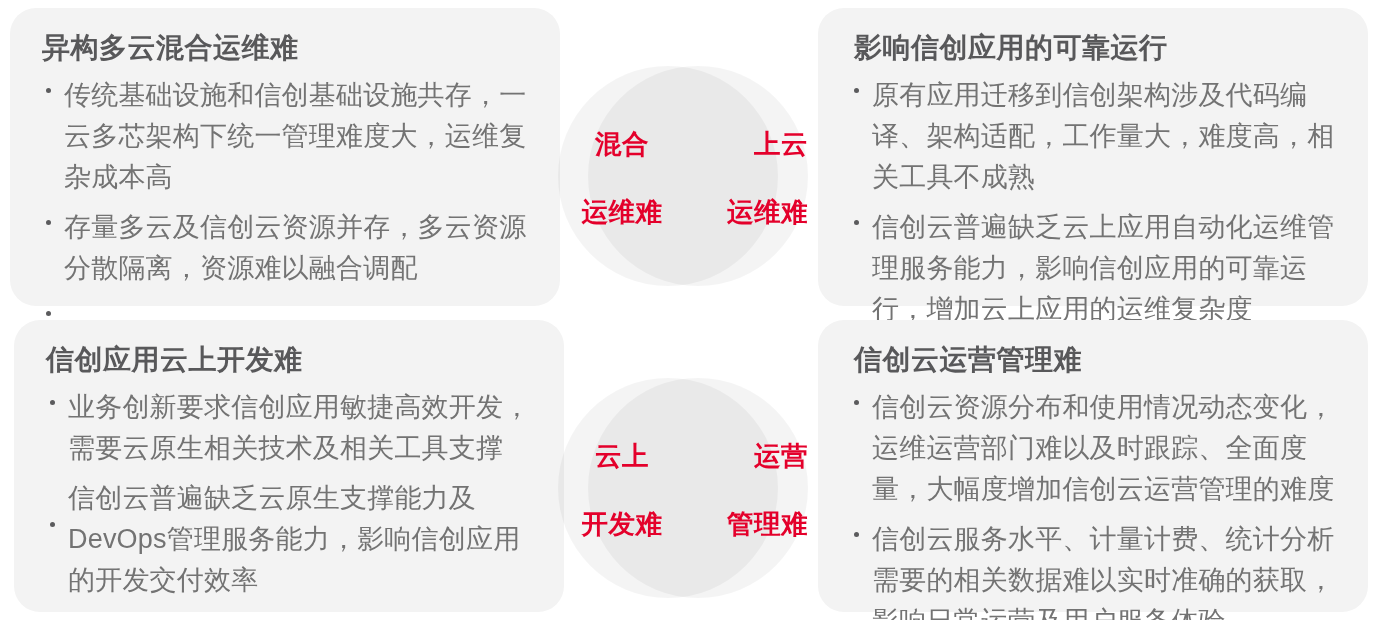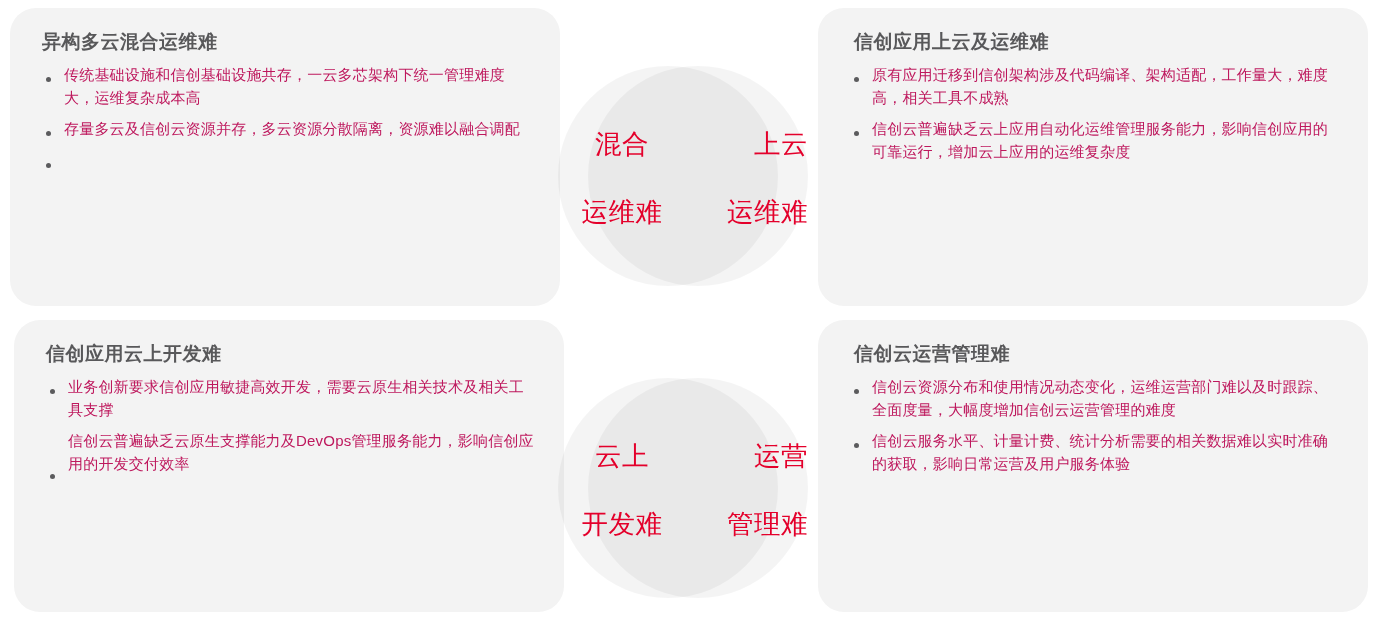--- a/index.html
+++ b/index.html
@@ -28,42 +28,42 @@
     border-radius: 26px;
     box-sizing: border-box;
     padding: 22px 26px 18px 32px;
   }
   .card-tl { left: 10px;  top: 8px;   width: 550px; height: 298px; }
   .card-tr { left: 818px; top: 8px;   width: 550px; height: 298px; }
   .card-bl { left: 14px;  top: 320px; width: 550px; height: 292px; }
   .card-br { left: 818px; top: 320px; width: 550px; height: 292px; }
 
   .card-title {
-    font-size: 19px;
+    font-size: 28px;
     font-weight: bold;
     color: #58585a;
     letter-spacing: 0.5px;
     line-height: 1.25;
     margin: 0 0 10px 0;
     white-space: nowrap;
   }
   .card-tr .card-title,
   .card-br .card-title { margin-left: 4px; }
 
   .bullets {
     list-style: none;
     margin: 0;
     padding: 0;
   }
   .bullet {
     position: relative;
     padding-left: 22px;
-    font-size: 15px;
+    font-size: 27px;
     line-height: 1.52;
-    color: #be185d;
+    color: #737373;
     letter-spacing: 0.2px;
     margin-bottom: 9px;
   }
   .bullet .dot {
     position: absolute;
     left: 4px;
     top: 13px;
     width: 5px;
     height: 5px;
     border-radius: 50%;
@@ -93,21 +93,21 @@
   .circle-right { left: 30px; }
 
   .venn-label {
     position: absolute;
     top: 50%;
     transform: translateY(-50%);
     width: 120px;
     text-align: center;
     color: #e4002b;
     font-size: 26.5px;
-    font-weight: normal;
+    font-weight: bold;
     line-height: 1.28;
     letter-spacing: 0.5px;
     white-space: nowrap;
   }
   .venn-label .l2 { display: block; margin-top: 35px; }
   .label-left  { left: 4px; }
   .label-right { left: 130px; text-align: right; }
 </style>
 </head>
 <body>
@@ -125,21 +125,21 @@
         <span class="dot"></span>
         <span>存量多云及信创云资源并存，多云资源分散隔离，资源难以融合调配</span>
       </li>
       <li class="bullet">
         <span class="dot"></span>
       </li>
     </ul>
   </div>
 
   <div class="card card-tr">
-    <h2 class="card-title">信创应用上云及运维难</h2>
+    <h2 class="card-title">影响信创应用的可靠运行</h2>
     <ul class="bullets">
       <li class="bullet">
         <span class="dot"></span>
         <span>原有应用迁移到信创架构涉及代码编译、架构适配，工作量大，难度高，相关工具不成熟</span>
       </li>
       <li class="bullet">
         <span class="dot"></span>
         <span>信创云普遍缺乏云上应用自动化运维管理服务能力，影响信创应用的可靠运行，增加云上应用的运维复杂度</span>
       </li>
     </ul>

